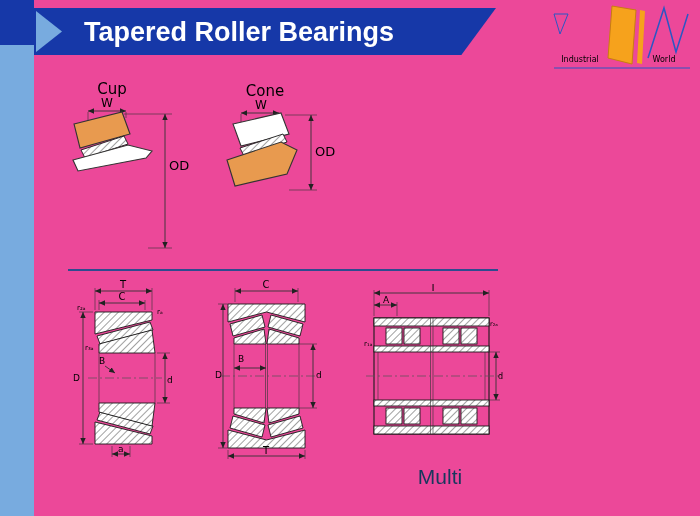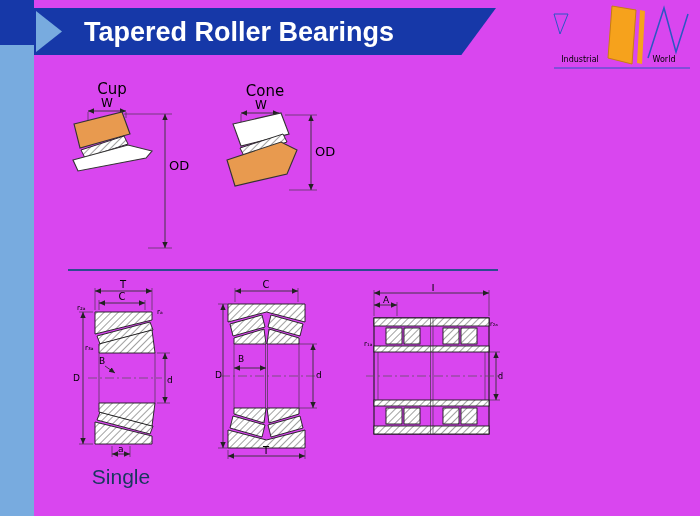--- a/index.html
+++ b/index.html
@@ -1,18 +1,18 @@
 <!DOCTYPE html>
 <html><head>
 <meta charset="utf-8">
 <style>
   * { margin:0; padding:0; box-sizing:border-box; }
   html,body { width:700px; height:516px; }
   body { font-family:"Liberation Sans", sans-serif; background:#fff; }
-  .canvas { position:relative; width:700px; height:516px; background:#d946ef; overflow:hidden; }
+  .canvas { position:relative; width:700px; height:516px; background:#ec4899; overflow:hidden; }
 
   .strip   { position:absolute; left:0; top:0; width:34px; height:516px; background:#78ABDF; }
   .corner  { position:absolute; left:0; top:0; width:34px; height:45px; background:#1638A8; }
   .banner  { position:absolute; left:34px; top:8px; width:462px; height:47px; background:#1638A8;
              clip-path:polygon(0 0,100% 0,92.5% 100%,0 100%); }
   .banner-tri { position:absolute; left:36px; top:11px; width:26px; height:41px; background:#78ABDF;
              clip-path:polygon(0 0,100% 50%,0 100%); }
   .title   { position:absolute; left:84px; top:17px; color:#ffffff; font-size:27px; font-weight:700;
              font-family:"Liberation Sans", sans-serif; white-space:nowrap; }
 
@@ -261,15 +261,15 @@
     <g>
       <line class="ext" x1="125" y1="68" x2="136" y2="68"></line>
       <line class="ext" x1="125" y1="116" x2="136" y2="116"></line>
       <line class="dim" x1="132" y1="68" x2="132" y2="116" marker-start="url(#arr)" marker-end="url(#arr)"></line>
       <text class="lab" x="134" y="95" font-size="8">d</text>
     </g>
     <text class="lab" x="126" y="42" font-size="6.5">r₂ₐ</text>
     <text class="lab" x="0" y="62" font-size="7">r₁ₐ</text>
   </svg>
 
-  <div class="caption" id="cap-single">Single</div>
+  <div class="caption" id="cap-multi">Multi</div>
 
 </div>
 
 </body></html>

